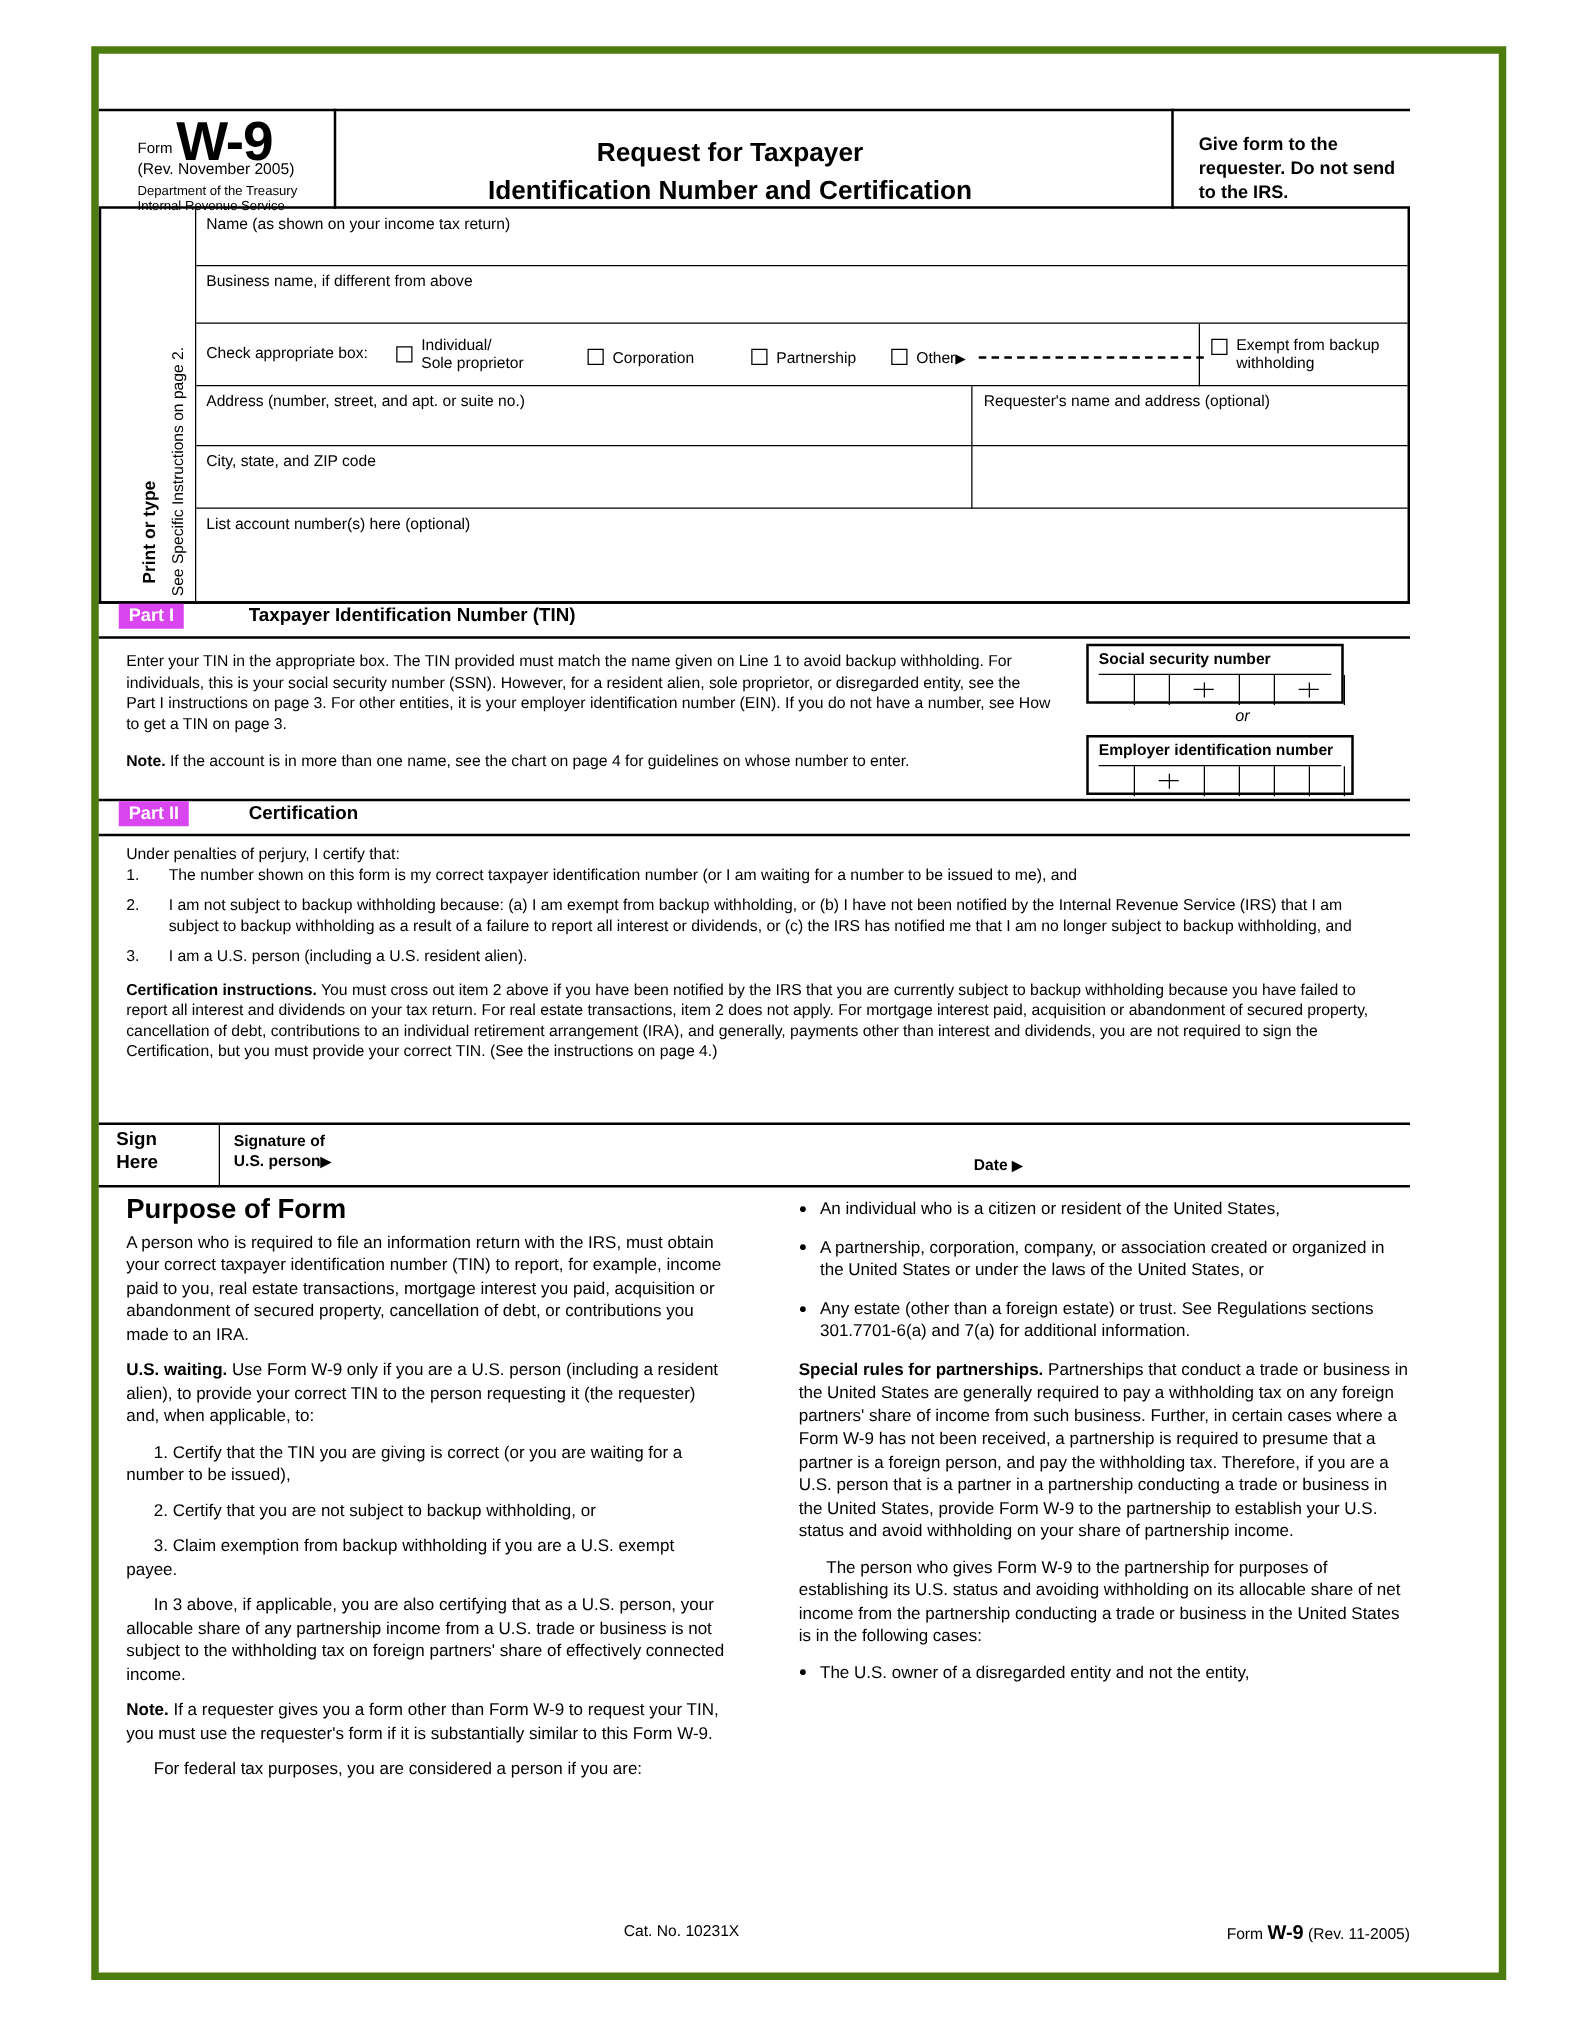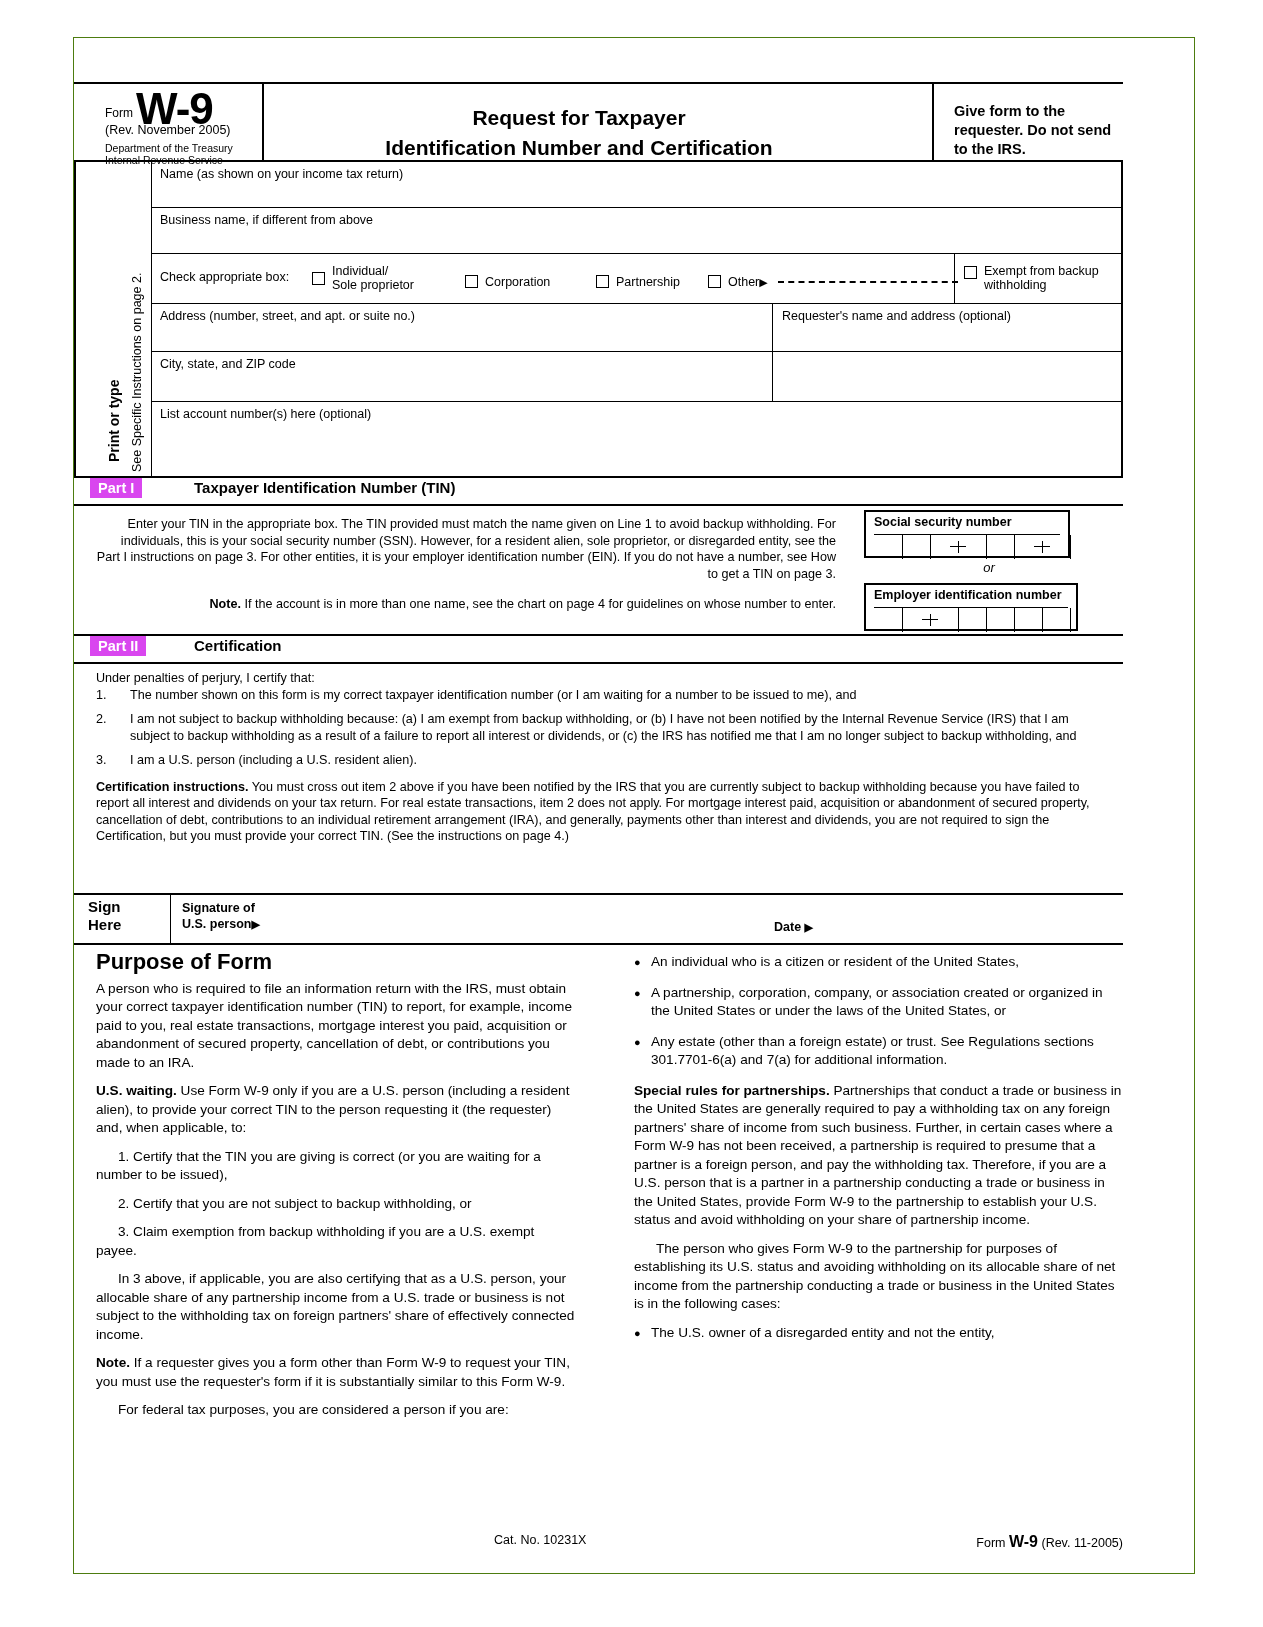--- a/index.html
+++ b/index.html
@@ -1,18 +1,18 @@
 <!DOCTYPE html>
 <html><head>
 <meta charset="utf-8">
 <style>
   html,body{margin:0;padding:0;background:#fff;}
   body{width:1263px;height:1627px;font-family:"Liberation Sans",sans-serif;color:#000;}
   .page{position:relative;width:1263px;height:1627px;background:#fff;overflow:hidden;}
-  .sheet{position:absolute;left:73px;top:37px;width:1120px;height:1535px;background:#fff;border:1px solid #4d7c0f;}
+  .sheet{position:absolute;left:73px;top:37px;width:1120px;height:1535px;background:#fff;border:6px solid #4d7c0f;}
   
   .hdr{position:absolute;left:0;top:44px;width:1049px;height:80px;}
   .hdr-left{position:absolute;left:0;top:0;width:188px;height:80px;}
   .formword{position:absolute;left:31px;top:24px;font-size:12px;}
   .w9{position:absolute;left:62px;top:2px;font-size:44px;font-weight:bold;letter-spacing:-1px;}
   .rev{position:absolute;left:31px;top:41px;font-size:12.5px;}
   .dept{position:absolute;left:31px;top:60px;font-size:10.5px;line-height:12px;}
   .vline{position:absolute;background:#000;}
   .hline{position:absolute;background:#000;}
   .hdr-mid{position:absolute;left:200px;top:0;width:610px;text-align:center;}
@@ -26,21 +26,21 @@
   .row{position:absolute;left:76px;box-sizing:border-box;}
   .rowlab{font-size:12.5px;padding:5px 0 0 8px;}
   .cbx{display:inline-block;width:13px;height:13px;border:1.5px solid #000;vertical-align:middle;margin-right:7px;box-sizing:border-box;}
   .chk-lbl{font-size:12.5px;display:inline-block;vertical-align:middle;line-height:14px;}
   .dots{display:inline-block;width:180px;border-bottom:2px dashed #000;vertical-align:middle;margin-left:10px;height:1px;}
   .arrowr{font-size:11px;}
   
   .partbar{position:absolute;left:0;width:1049px;height:25px;}
   .partbox{position:absolute;left:16px;top:0;background:#d946ef;color:#fff;font-size:14.5px;font-weight:bold;padding:2px 8px;}
   .parttitle{position:absolute;left:120px;top:1px;font-size:15px;font-weight:bold;}
-  .body-txt{font-size:12.6px;line-height:16.5px;text-align:right;}
+  .body-txt{font-size:12.6px;line-height:16.5px;}
   .tinbox{position:absolute;border:2px solid #000;box-sizing:border-box;}
   .tin-lab{font-size:12.5px;font-weight:bold;padding:3px 0 0 8px;}
   .cells{position:absolute;left:8px;right:8px;height:24px;border-top:1px solid #000;}
   .cell{position:absolute;top:0;width:1px;height:24px;background:#000;}
   .orword{position:absolute;text-align:center;width:100%;font-size:13px;font-style:italic;}
   .certlist{font-size:12.6px;line-height:16.5px;}
   .signrow{position:absolute;left:0;width:1049px;border-top:2px solid #000;border-bottom:2px solid #000;height:48px;}
   .colwrap{position:absolute;left:0;width:1049px;}
   .colL{position:absolute;left:22px;width:480px;font-size:13.6px;line-height:18.5px;}
   .colR{position:absolute;left:560px;width:490px;font-size:13.6px;line-height:18.5px;}

